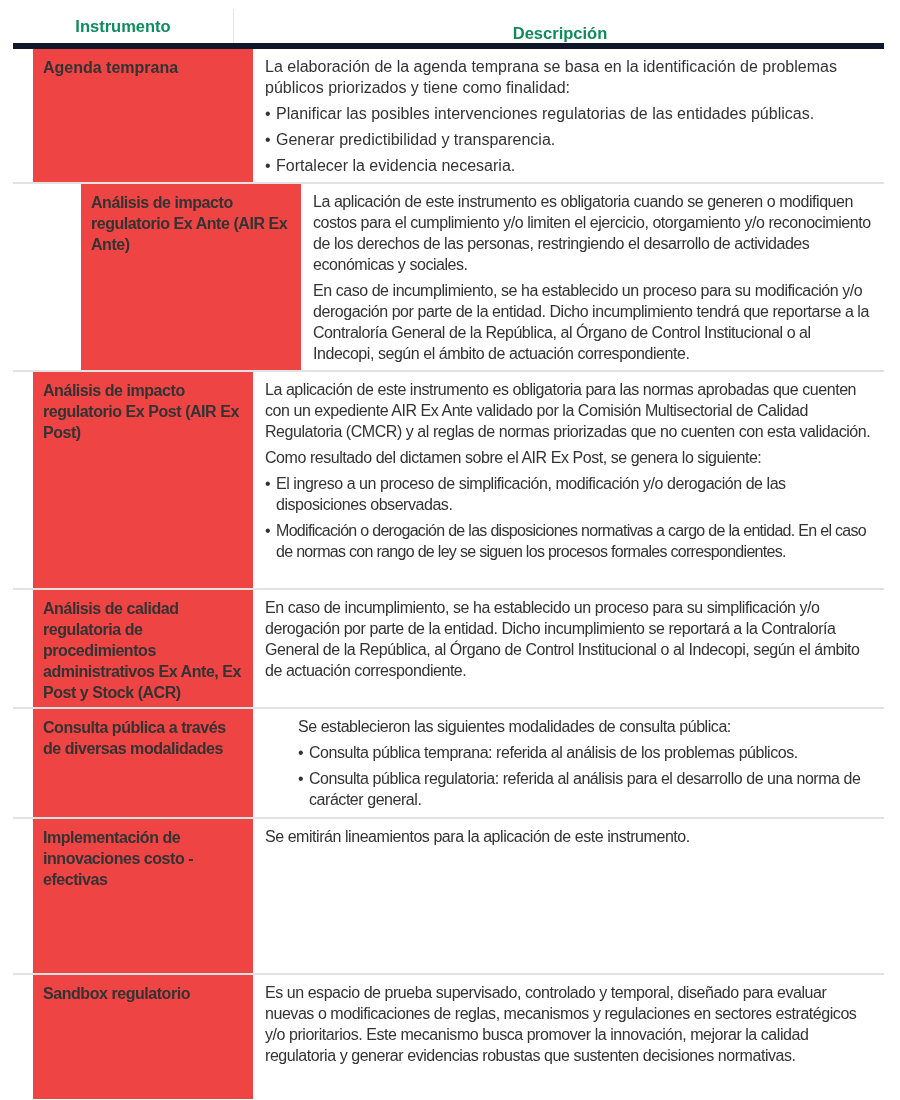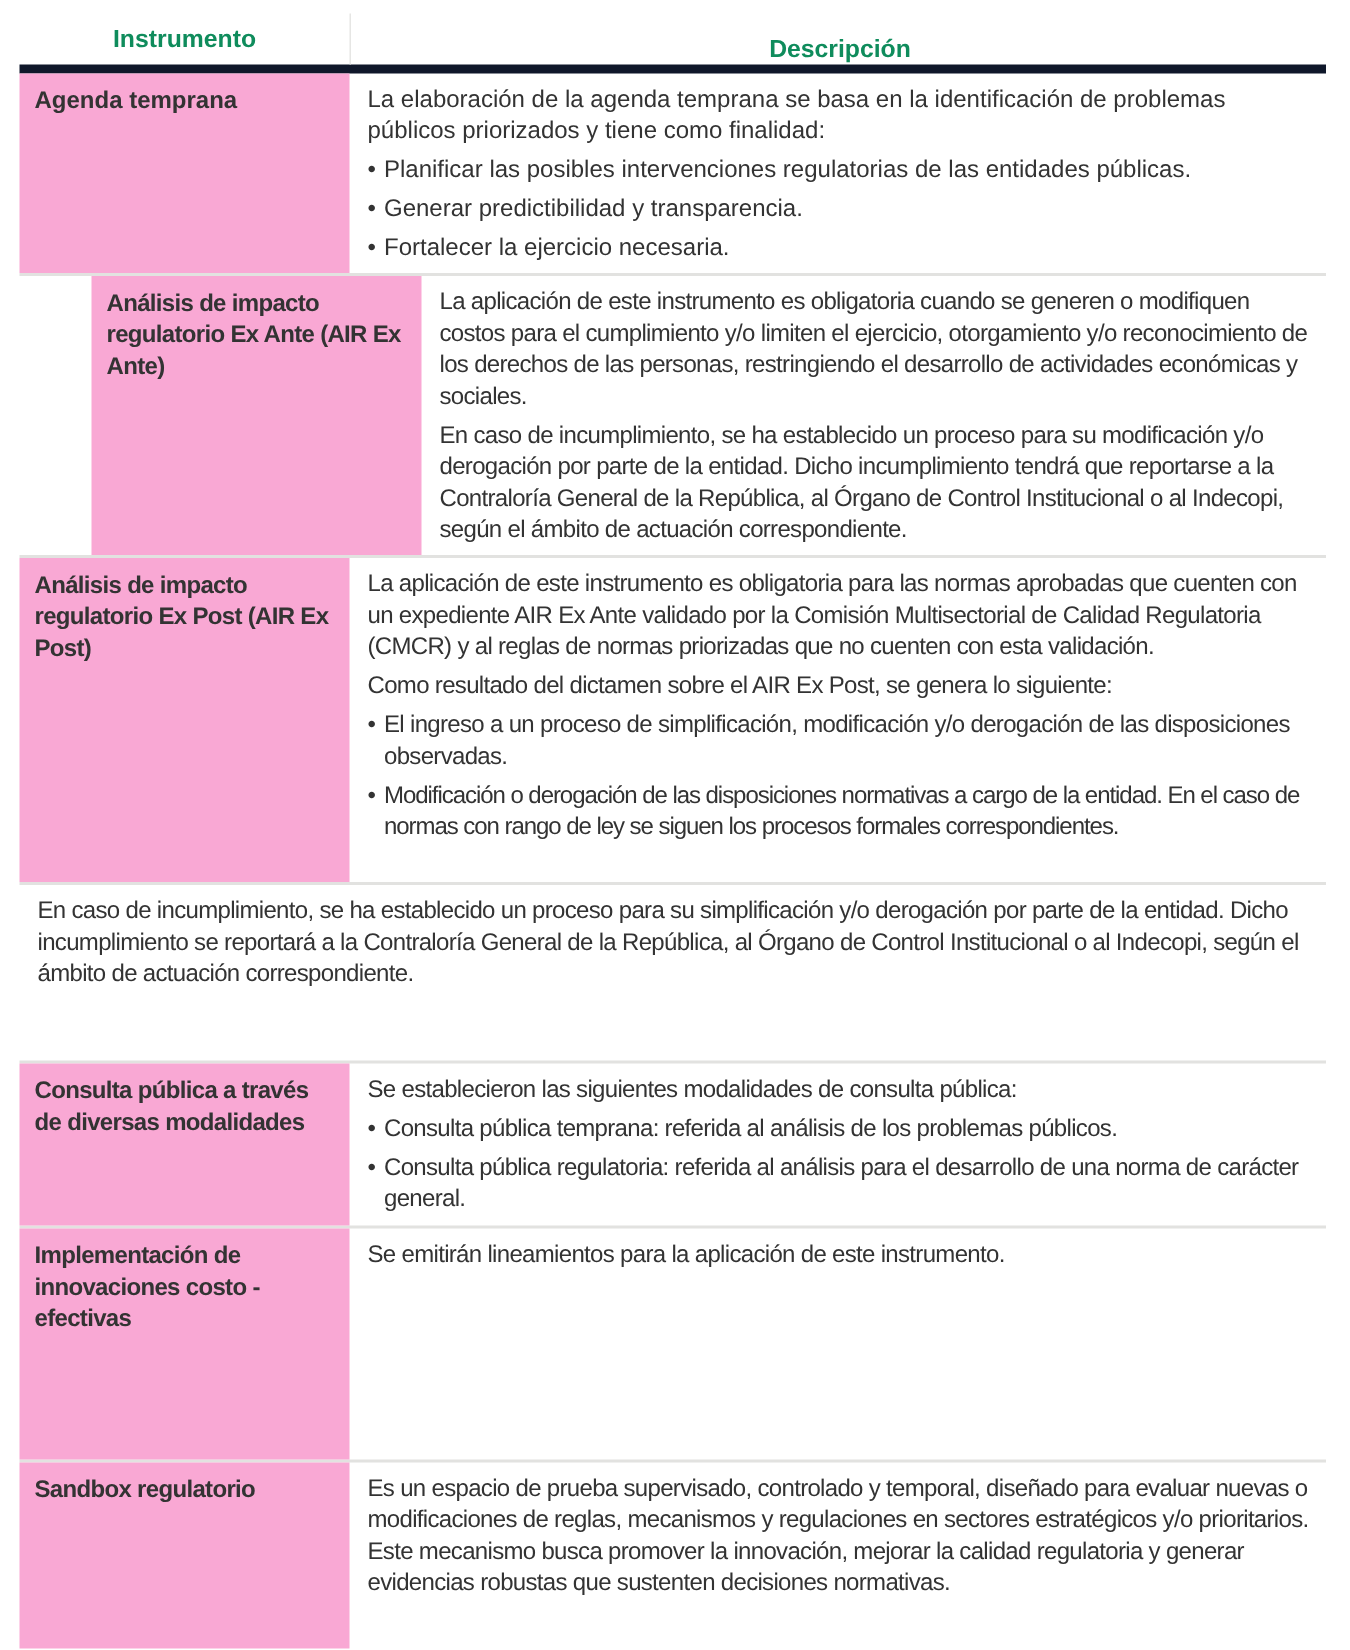--- a/index.html
+++ b/index.html
@@ -7,21 +7,21 @@
          font-family: "Liberation Sans", sans-serif; color: #2b2b2b; }
   .tbl { position: absolute; left: 13px; top: 9px; width: 871px; }
   .hdr { display: flex; height: 34px; border-bottom: 6px solid #0f172a; }
   .hdr .c1 { width: 220px; text-align: center; color: #0f8c5c; font-weight: bold;
              font-size: 16.5px; line-height: 34px; }
   .hdr .c2 { flex: 1; text-align: center; color: #0f8c5c; font-weight: bold;
              font-size: 16.5px; line-height: 34px; border-left: 1px solid #e6e6e4; }
   .row { display: flex; border-bottom: 2px solid #e2e2e0; }
   .row:last-child { border-bottom: none; }
   .c1 { width: 220px; box-sizing: border-box; }
-  .row > .c1 { background: #f9a8d4; }
+  .row > .c1 { background: #ef4444; margin-left: 20px; }
   .lab { padding: 8px 10px 10px 10px; font-weight: bold; font-size: 16px;
          line-height: 21px; color: #333; }
   .lab + .lab { border-top: 2px solid #eeeeec; }
   .c2 { flex: 1; padding: 7px 10px 10px 12px; font-size: 16px; line-height: 21px;
         color: #333; }
   .c2 p { margin: 0 0 5px 0; }
   .c2 p:last-child { margin-bottom: 0; }
   .bul { display: flex; margin: 0 0 5px 0; }
   .bul:last-child { margin-bottom: 0; }
   .bul .dot { width: 11px; flex: none; }
@@ -46,21 +46,21 @@
       <div class="bul">
           <span class="dot">•</span>
           <span>Planificar las posibles intervenciones regulatorias de las entidades públicas.</span>
         </div>
       <div class="bul">
           <span class="dot">•</span>
           <span>Generar predictibilidad y transparencia.</span>
         </div>
       <div class="bul">
           <span class="dot">•</span>
-          <span>Fortalecer la ejercicio necesaria.</span>
+          <span>Fortalecer la evidencia necesaria.</span>
         </div>
     </div>
   </div>
 
   <div class="row" style="height:186px;padding-left:48px;">
     <div class="c1">
       <div class="lab cond">Análisis de impacto regulatorio Ex Ante (AIR Ex Ante)</div>
     </div>
     <div class="c2 cond">
       <p>La aplicación de este instrumento es obligatoria cuando se generen o modifiquen costos para el cumplimiento y/o limiten el ejercicio, otorgamiento y/o reconocimiento de los derechos de las personas, restringiendo el desarrollo de actividades económicas y sociales.</p>
@@ -80,26 +80,29 @@
           <span>El ingreso a un proceso de simplificación, modificación y/o derogación de las disposiciones observadas.</span>
         </div>
       <div class="bul cond2">
           <span class="dot">•</span>
           <span>Modificación o derogación de las disposiciones normativas a cargo de la entidad. En el caso de normas con rango de ley se siguen los procesos formales correspondientes.</span>
         </div>
     </div>
   </div>
 
   <div class="row" style="height:117px;">
+    <div class="c1">
+      <div class="lab cond">Análisis de calidad regulatoria de procedimientos administrativos Ex Ante, Ex Post y Stock (ACR)</div>
+    </div>
     <div class="c2 cond">
       <p>En caso de incumplimiento, se ha establecido un proceso para su simplificación y/o derogación por parte de la entidad. Dicho incumplimiento se reportará a la Contraloría General de la República, al Órgano de Control Institucional o al Indecopi, según el ámbito de actuación correspondiente.</p>
     </div>
   </div>
 
-  <div class="row" style="height:108px;">
+  <div class="row" style="height:108px;gap:33px;">
     <div class="c1">
       <div class="lab cond">Consulta pública a través de diversas modalidades</div>
     </div>
     <div class="c2 cond">
       <p>Se establecieron las siguientes modalidades de consulta pública:</p>
       <div class="bul">
           <span class="dot">•</span>
           <span>Consulta pública temprana: referida al análisis de los problemas públicos.</span>
         </div>
       <div class="bul">

